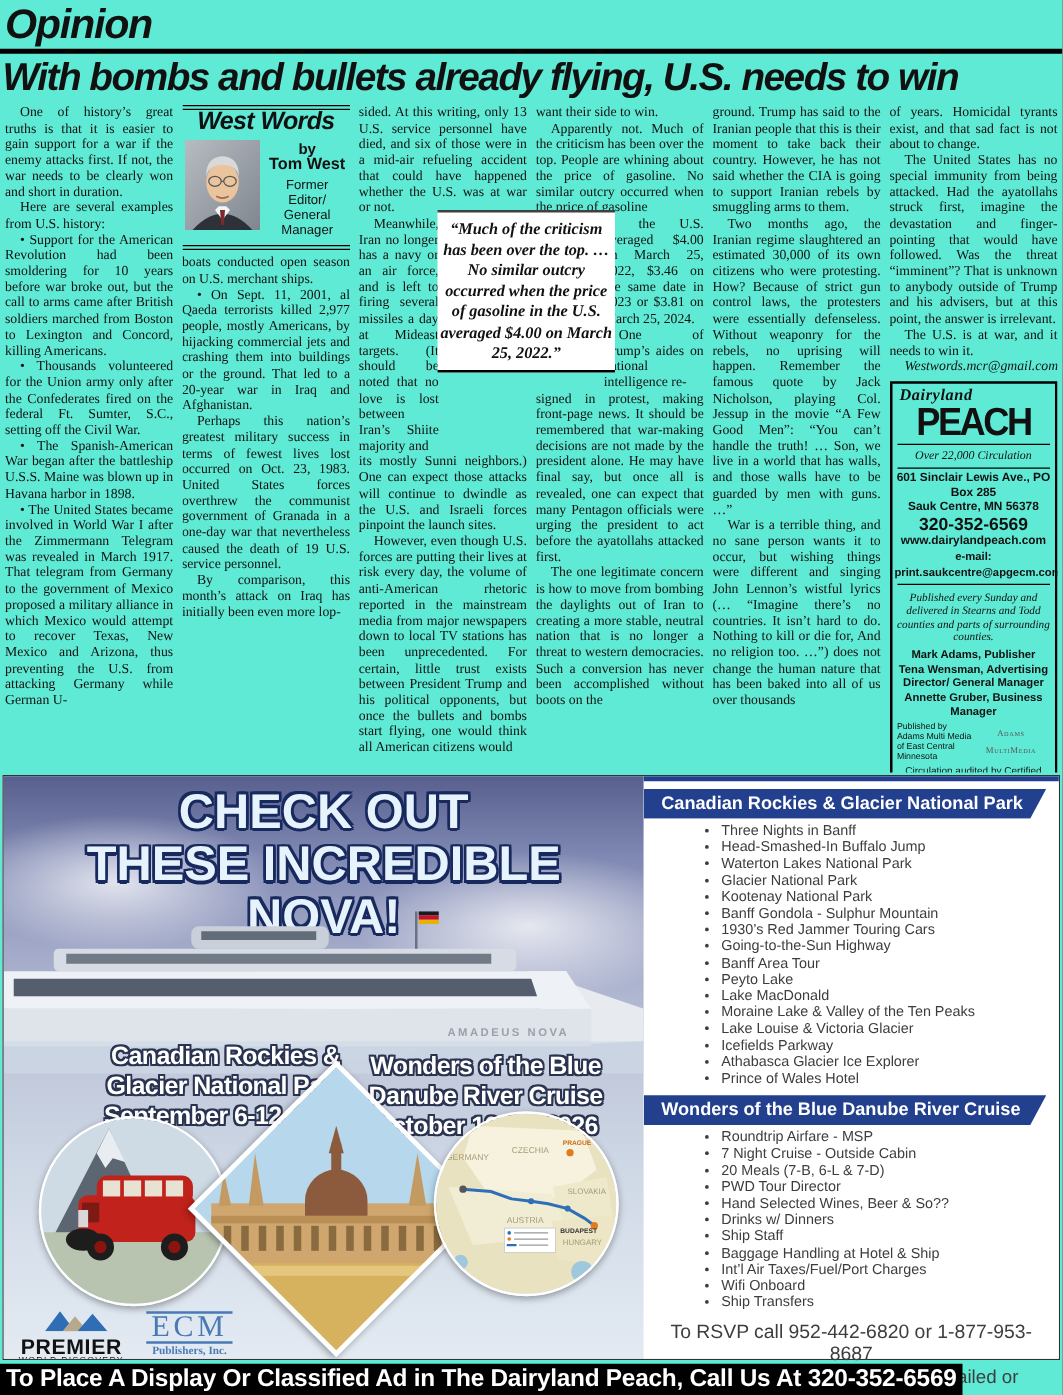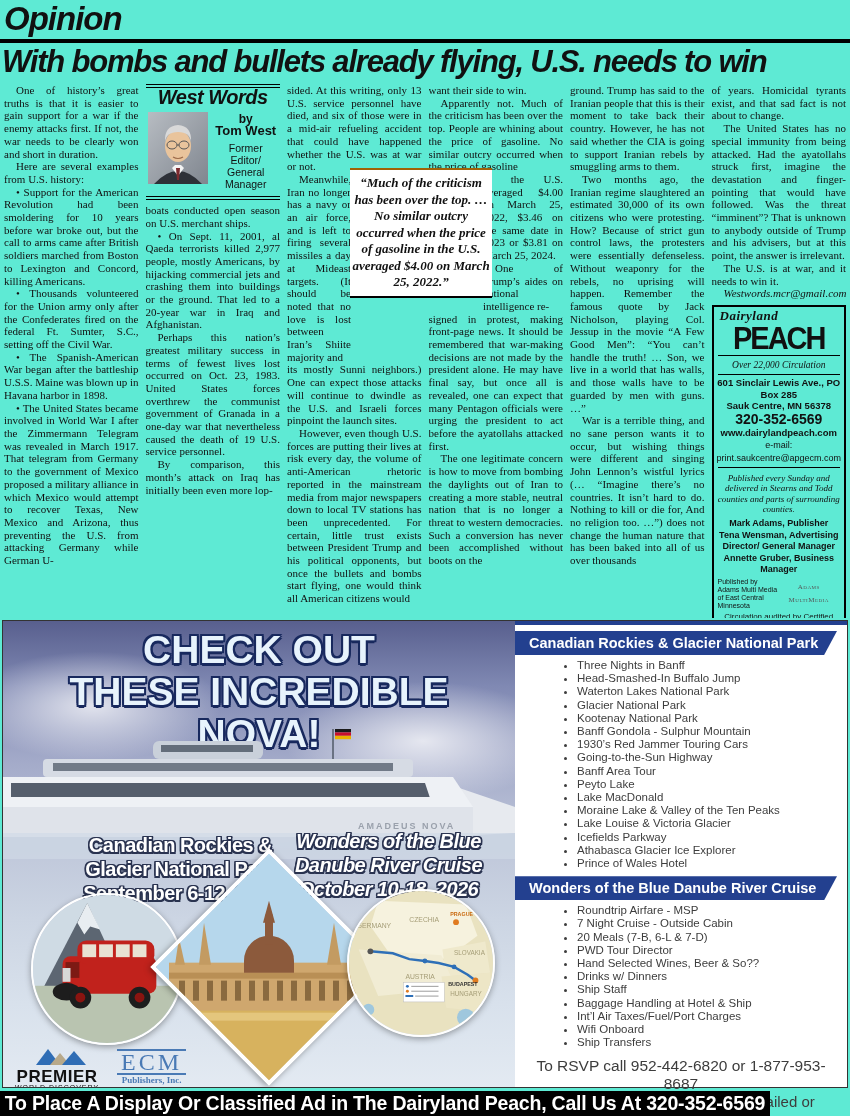--- a/index.html
+++ b/index.html
@@ -30,36 +30,36 @@
               font-size:20px; letter-spacing:-0.5px; padding:1px 0 3px; }
   .ww-row { display:flex; gap:6px; align-items:center; }
   .ww-photo { width:60px; height:72px; flex:0 0 auto; }
   .ww-byline { flex:1; text-align:center; font-family:"Liberation Sans",sans-serif; padding-top:6px; }
   .ww-by { font-weight:bold; font-size:12px; }
   .ww-author { font-weight:bold; font-size:13px; margin-bottom:4px; }
   .ww-role { font-size:10.5px; line-height:12px; }
 
   
   .pull-quote { position:absolute; left:350px; top:84px; width:142px; background:#fff;
-                border-top:2px solid #a16207; border-bottom:2px solid #000; padding:5px 2px;
+                border-top:2px solid #404040; border-bottom:2px solid #000; padding:5px 2px;
                 text-align:center; font-weight:bold; font-style:italic; font-size:13px; line-height:16.5px; }
 
   
   .peach-box { border:2px solid #000; margin-top:5px; padding:3px 2px; text-align:center;
                font-family:"Liberation Sans",sans-serif; }
   .peach-script { font-family:"Liberation Serif",serif; font-style:italic; font-weight:bold;
                   font-size:13px; text-align:left; padding-left:4px; letter-spacing:0.5px; }
   .peach-logo { font-family:"Liberation Sans",sans-serif; font-weight:900; font-size:29px;
                 letter-spacing:-2px; transform:scaleY(1.08); line-height:30px; }
   .p-rule { height:1px; background:#000; margin:2px 2px; }
   .p-circ { font-style:italic; font-size:9.5px; font-family:"Liberation Serif",serif; padding:1px 0; }
   .p-addr { font-weight:bold; font-size:9.5px; line-height:11.5px; }
   .p-phone { font-weight:bold; font-size:14px; padding:1px 0; }
   .p-web { font-weight:bold; font-size:9.5px; }
-  .p-mail { font-weight:normal; font-size:9px; }
+  .p-mail { font-weight:bold; font-size:9px; }
   .p-note { font-style:italic; font-size:9px; line-height:10.5px; font-family:"Liberation Serif",serif; padding:3px 1px; }
   .p-staff div { font-weight:bold; font-size:9px; line-height:10.5px; padding-bottom:2px; }
   .p-pubrow { display:flex; justify-content:space-between; align-items:center; padding:2px 2px; }
   .p-pubby { font-size:7px; line-height:8px; text-align:left; width:62px; }
   .p-adams { font-family:"Liberation Serif",serif; font-size:7px; letter-spacing:0.5px; color:#555; font-variant:small-caps; }
   .p-small { font-size:8px; line-height:10px; }
 
   
   .ad { position:absolute; top:620px; left:2px; width:846px; height:468px; border:1px solid #333; background:#fff; }
   .ad-left { position:absolute; left:0; top:0; width:512px; height:466px; overflow:hidden;
@@ -68,21 +68,21 @@
   .ad-title { position:relative; text-align:center; padding-top:8px; font-family:"Liberation Sans",sans-serif;
               font-weight:900; font-size:39px; line-height:42px; letter-spacing:0px; color:#e7f3fc;
               text-shadow:-2px -2px 0 #18295e,2px -2px 0 #18295e,-2px 2px 0 #18295e,2px 2px 0 #18295e,
                           -2px 0 0 #18295e,2px 0 0 #18295e,0 -2px 0 #18295e,0 3px 0 #18295e; }
   .ship { position:absolute; left:0; top:108px; width:512px; height:130px; }
   .trip-label { position:absolute; width:235px; text-align:center; font-family:"Liberation Sans",sans-serif;
                 font-weight:900; font-size:20px; line-height:24px; color:#fff; letter-spacing:-0.5px;
                 text-shadow:-1.5px -1.5px 0 #2a3350,1.5px -1.5px 0 #2a3350,-1.5px 1.5px 0 #2a3350,1.5px 1.5px 0 #2a3350,
                             0 -1.5px 0 #2a3350,0 1.5px 0 #2a3350,-1.5px 0 0 #2a3350,1.5px 0 0 #2a3350; }
   .trip1 { left:60px; top:212px; }
-  .trip2 { left:268px; top:208px;font-style:italic; }
+  .trip2 { left:268px; top:220px; }
   .photo-circle { position:absolute; border-radius:50%; overflow:hidden; box-shadow:0 2px 6px rgba(0,0,0,0.35); border:2px solid #fff; }
   .pc1 { left:28px; top:272px; width:152px; height:152px; }
   .pc2 { left:344px; top:268px; width:148px; height:148px; }
   .diamond { position:absolute; left:182px; top:262px; width:168px; height:168px; transform:rotate(45deg);
              overflow:hidden; border:4px solid #fff; box-shadow:0 2px 6px rgba(0,0,0,0.35); }
   .diamond-inner { position:absolute; left:-36px; top:-36px; width:240px; height:240px; transform:rotate(-45deg); }
   .logos { position:absolute; left:12px; top:428px; display:flex; gap:18px; align-items:flex-start; }
   .premier { text-align:center; }
   .premier-name { font-family:"Liberation Sans",sans-serif; font-weight:900; font-size:17px; letter-spacing:0.5px; color:#111; line-height:15px; }
   .premier-sub { font-family:"Liberation Sans",sans-serif; font-size:7px; letter-spacing:1px; color:#111; }

